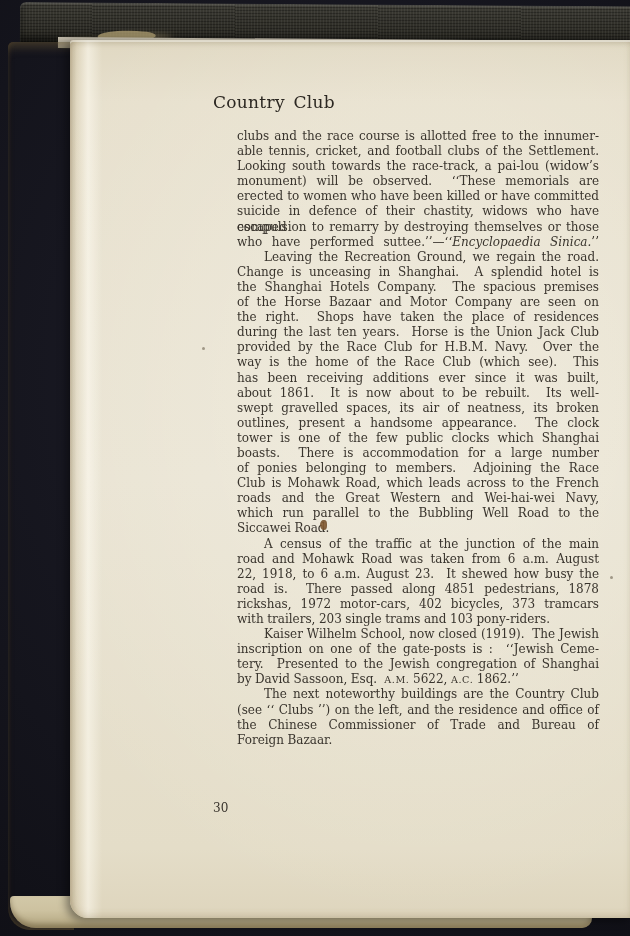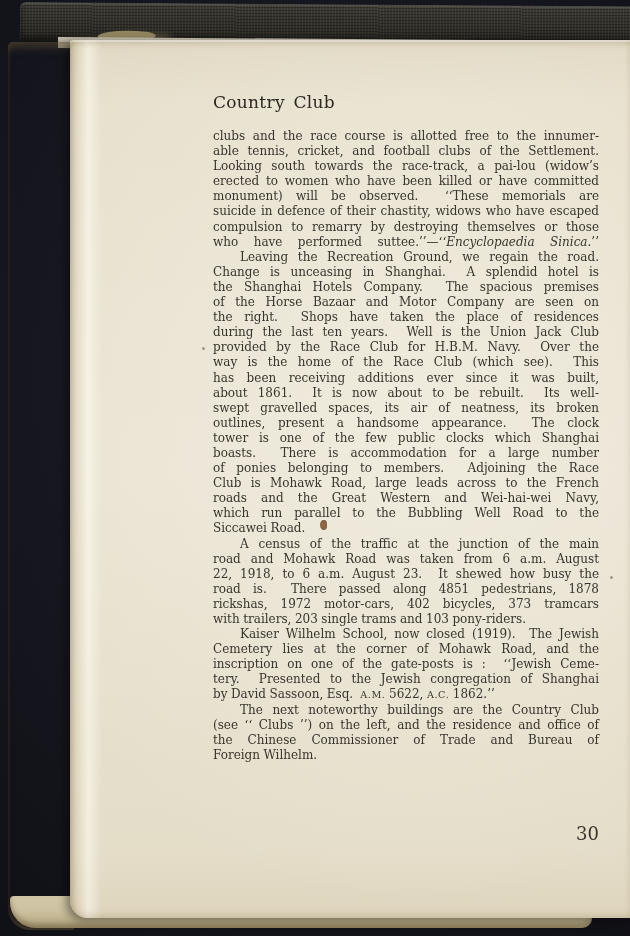--- a/index.html
+++ b/index.html
@@ -66,34 +66,34 @@
       inset 0 2px 0 rgba(255,255,252,0.45),
       inset 0 5px 7px -3px rgba(115,100,65,0.35),
       inset -3px 0 8px -3px rgba(150,135,100,0.22),
       inset 0 -4px 8px -3px rgba(135,115,75,0.30);
   }
   .text-block{position:absolute;left:143px;top:52px;width:386px;}
   .heading{
     font-weight:normal;font-size:17px;line-height:20px;color:#2c2822;
     letter-spacing:0.3px;word-spacing:3px;
   }
-  .body-text{margin-top:17px;}
+  .body-text{margin-top:17px;margin-left:24px;}
   .para{margin:0;}
   .line{
     font-size:12px;line-height:15.1px;height:15.1px;color:#39342d;
     text-align:justify;text-align-last:justify;white-space:pre-wrap;
     word-spacing:-0.3px;
   }
   .line.endline{text-align-last:left;}
   .para.indent .line:first-child{text-indent:27px;}
   .it{font-style:italic;}
   .sc{font-size:0.8em;letter-spacing:0.6px;}
   .page-num{
-    position:absolute;left:143px;top:783px;width:386px;
-    text-align:right;font-size:18px;color:#39342d;
+    position:absolute;left:143px;top:761px;width:386px;
+    text-align:left;font-size:12px;color:#39342d;
   }
   .ink-spot{
     position:absolute;left:250px;top:480px;width:7px;height:10px;
     background:radial-gradient(#8a5f33, #6b4a28);
     border-radius:55% 45% 50% 60%;opacity:0.9;
   }
   .speck{
     position:absolute;width:3px;height:3px;border-radius:50%;
     background:#8c8372;opacity:0.8;
   }
@@ -109,67 +109,66 @@
 <div class="page-stack-bottom"></div>
 
 <div class="main-page">
   <div class="text-block">
     <div class="heading">Country Club</div>
     <div class="body-text">
         <div class="para">
           <div class="line">clubs and the race course is allotted free to the innumer-</div>
           <div class="line">able tennis, cricket, and football clubs of the Settlement.</div>
           <div class="line">Looking south towards the race-track, a pai-lou (widow’s</div>
+          <div class="line">monument) will be observed.  ‘‘These memorials are</div>
           <div class="line">erected to women who have been killed or have committed</div>
-          <div class="line">monument) will be observed.  ‘‘These memorials are</div>
           <div class="line">suicide in defence of their chastity, widows who have escaped</div>
           <div class="line">compulsion to remarry by destroying themselves or those</div>
           <div class="line"><span>who have performed suttee.’’—‘‘</span><span class="it">Encyclopaedia Sinica.</span><span>’’</span></div>
         </div>
         <div class="para indent">
           <div class="line">Leaving the Recreation Ground, we regain the road.</div>
           <div class="line">Change is unceasing in Shanghai.  A splendid hotel is</div>
           <div class="line">the Shanghai Hotels Company.  The spacious premises</div>
           <div class="line">of the Horse Bazaar and Motor Company are seen on</div>
           <div class="line">the right.  Shops have taken the place of residences</div>
-          <div class="line">during the last ten years.  Well is the Union Jack Club</div>
+          <div class="line">during the last ten years.  Horse is the Union Jack Club</div>
           <div class="line">provided by the Race Club for H.B.M. Navy.  Over the</div>
           <div class="line">way is the home of the Race Club (which see).  This</div>
           <div class="line">has been receiving additions ever since it was built,</div>
           <div class="line">about 1861.  It is now about to be rebuilt.  Its well-</div>
           <div class="line">swept gravelled spaces, its air of neatness, its broken</div>
           <div class="line">outlines, present a handsome appearance.  The clock</div>
           <div class="line">tower is one of the few public clocks which Shanghai</div>
           <div class="line">boasts.  There is accommodation for a large number</div>
           <div class="line">of ponies belonging to members.  Adjoining the Race</div>
-          <div class="line">Club is Mohawk Road, large leads across to the French</div>
+          <div class="line">Club is Mohawk Road, which leads across to the French</div>
           <div class="line">roads and the Great Western and Wei-hai-wei Navy,</div>
           <div class="line">which run parallel to the Bubbling Well Road to the</div>
           <div class="line endline">Siccawei Road.</div>
         </div>
         <div class="para indent">
           <div class="line">A census of the traffic at the junction of the main</div>
           <div class="line">road and Mohawk Road was taken from 6 a.m. August</div>
           <div class="line">22, 1918, to 6 a.m. August 23.  It shewed how busy the</div>
           <div class="line">road is.  There passed along 4851 pedestrians, 1878</div>
           <div class="line">rickshas, 1972 motor-cars, 402 bicycles, 373 tramcars</div>
           <div class="line endline">with trailers, 203 single trams and 103 pony-riders.</div>
         </div>
         <div class="para indent">
           <div class="line">Kaiser Wilhelm School, now closed (1919).  The Jewish</div>
-          <div class="line">Cemetery lies at the corner of Mohawk Road, and the</div>
           <div class="line">inscription on one of the gate-posts is :  ‘‘Jewish Ceme-</div>
           <div class="line">tery.  Presented to the Jewish congregation of Shanghai</div>
           <div class="line endline"><span>by David Sassoon, Esq.  </span><span class="sc">A.M.</span><span> 5622, </span><span class="sc">A.C.</span><span> 1862.’’</span></div>
         </div>
         <div class="para indent">
           <div class="line">The next noteworthy buildings are the Country Club</div>
           <div class="line">(see ‘‘ Clubs ’’) on the left, and the residence and office of</div>
           <div class="line">the Chinese Commissioner of Trade and Bureau of</div>
-          <div class="line endline">Foreign Wilhelm.</div>
+          <div class="line endline">Foreign Bazaar.</div>
         </div>
       </div>
   </div>
   <div class="page-num">30</div>
   <div class="ink-spot"></div>
   <div class="speck" style="left:132px;top:307px;"></div>
   <div class="speck" style="left:540px;top:536px;"></div>
 </div>
 
 </body></html>

